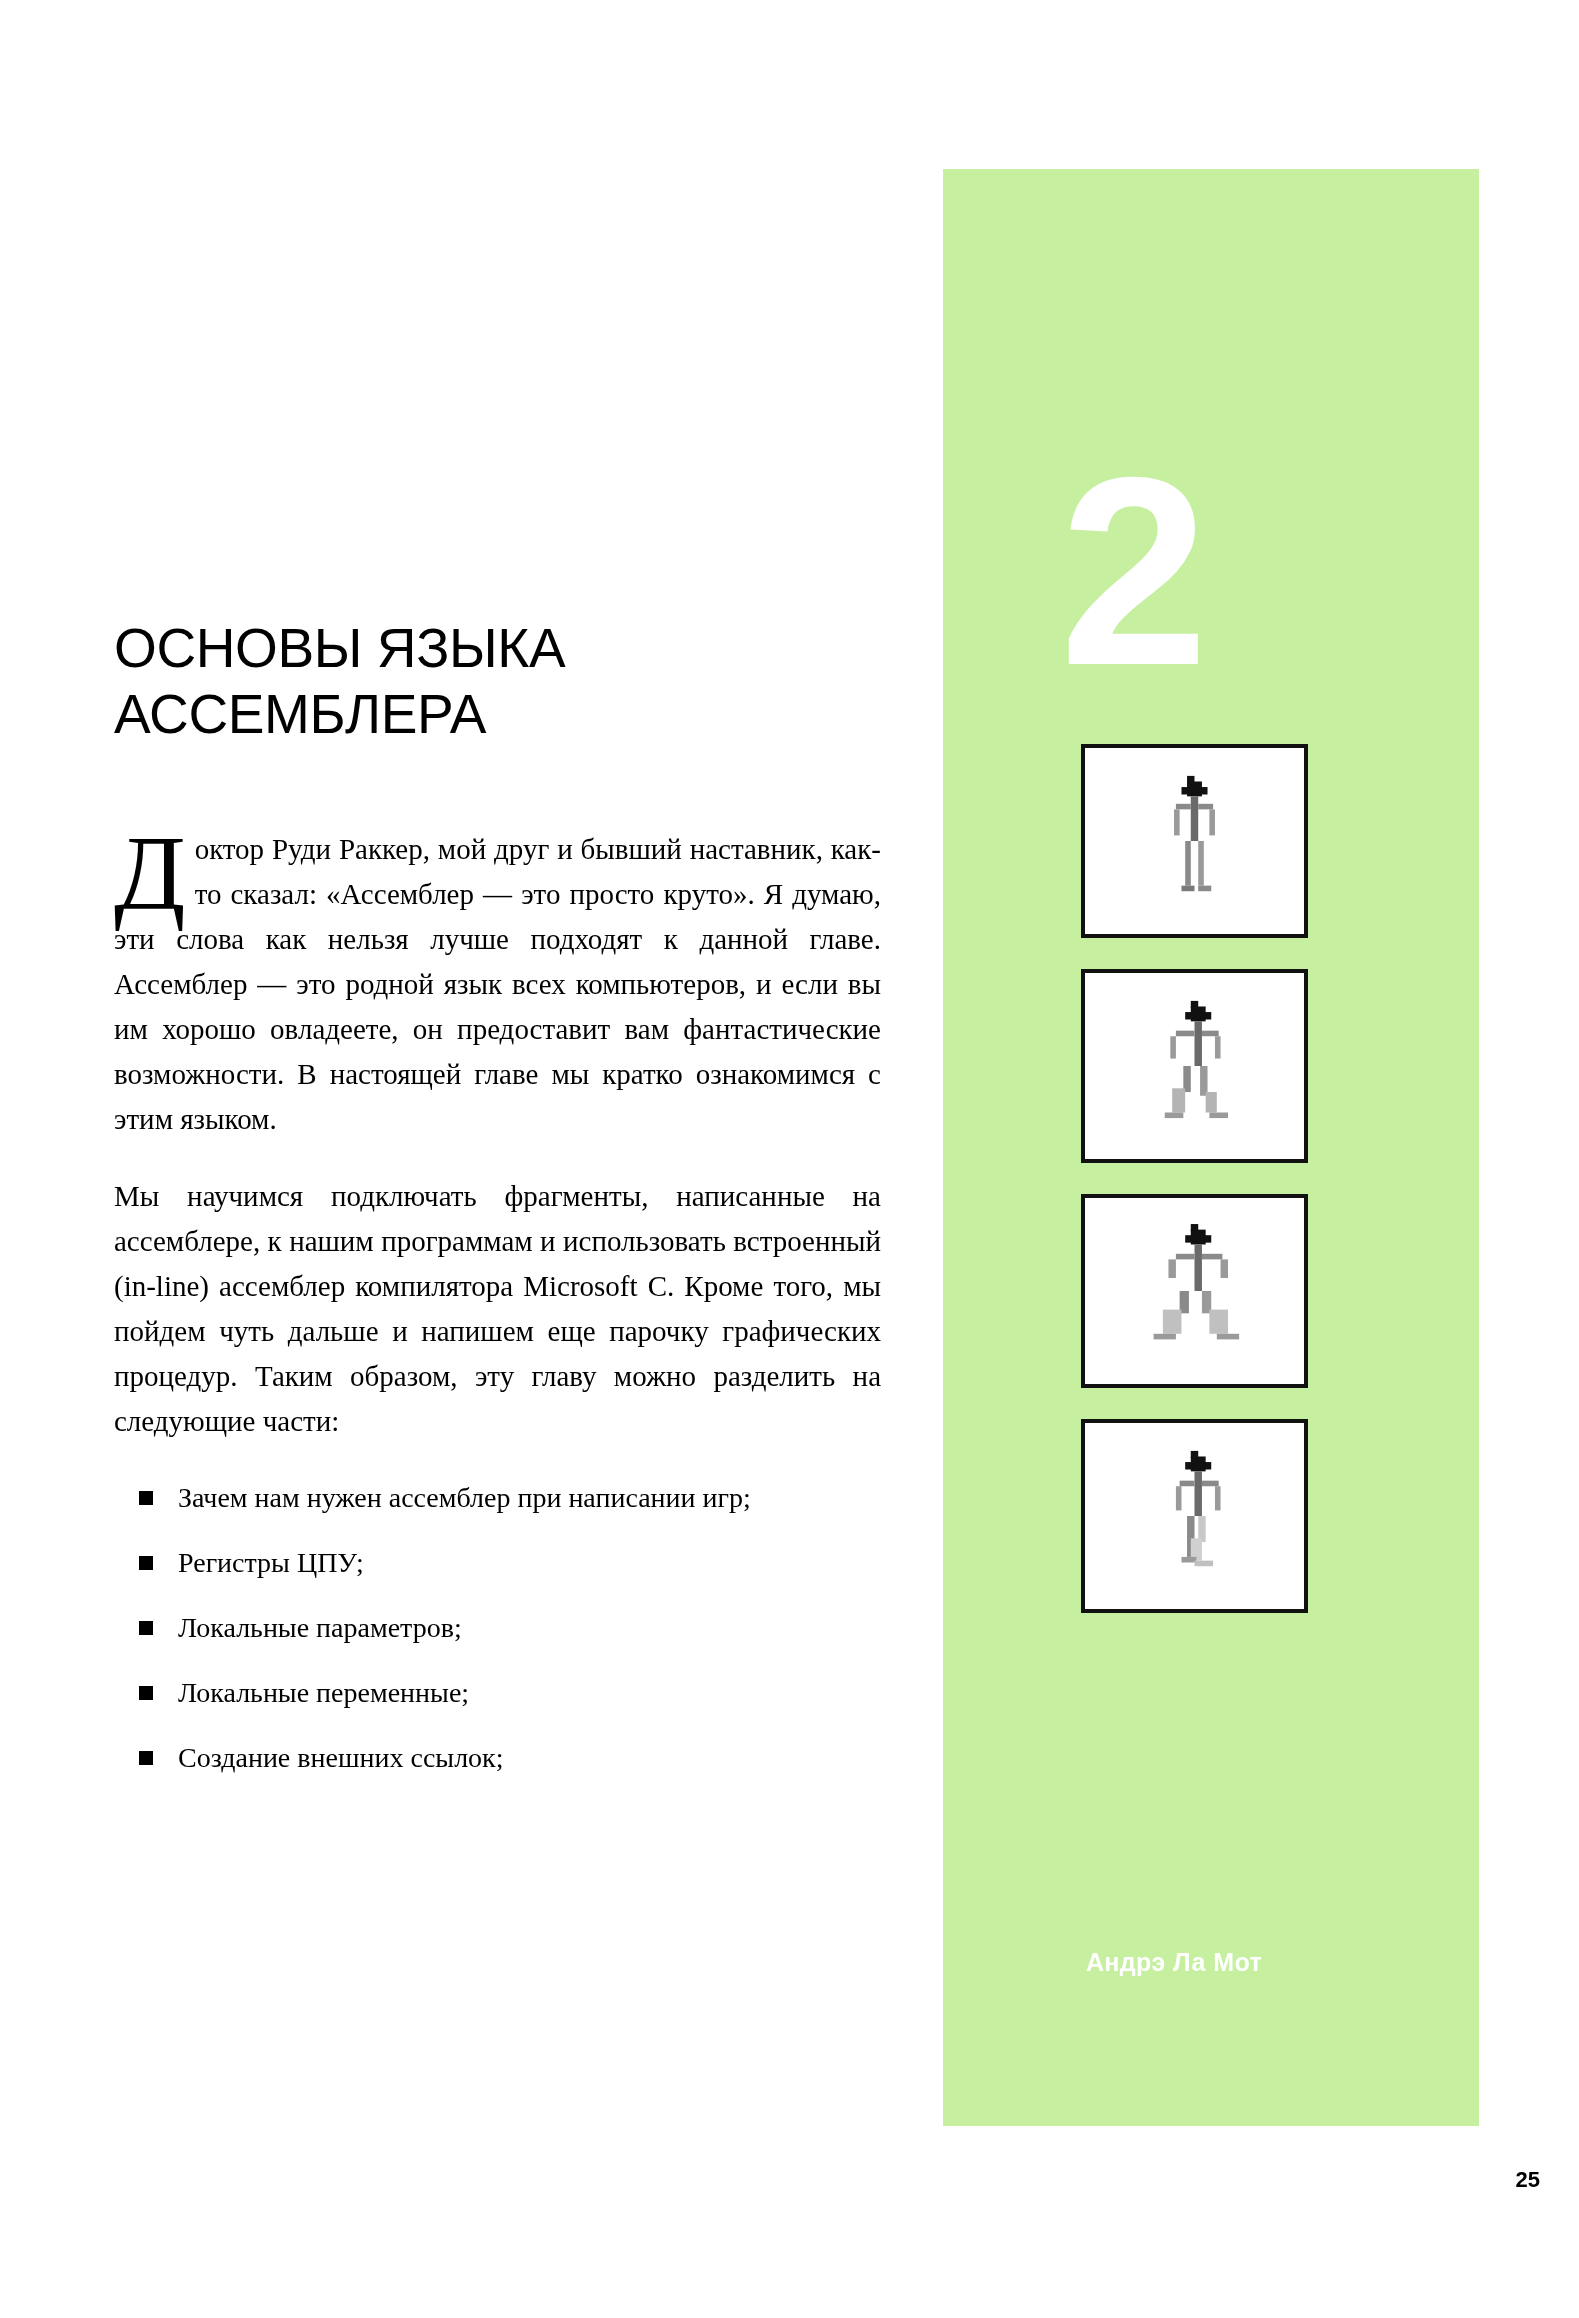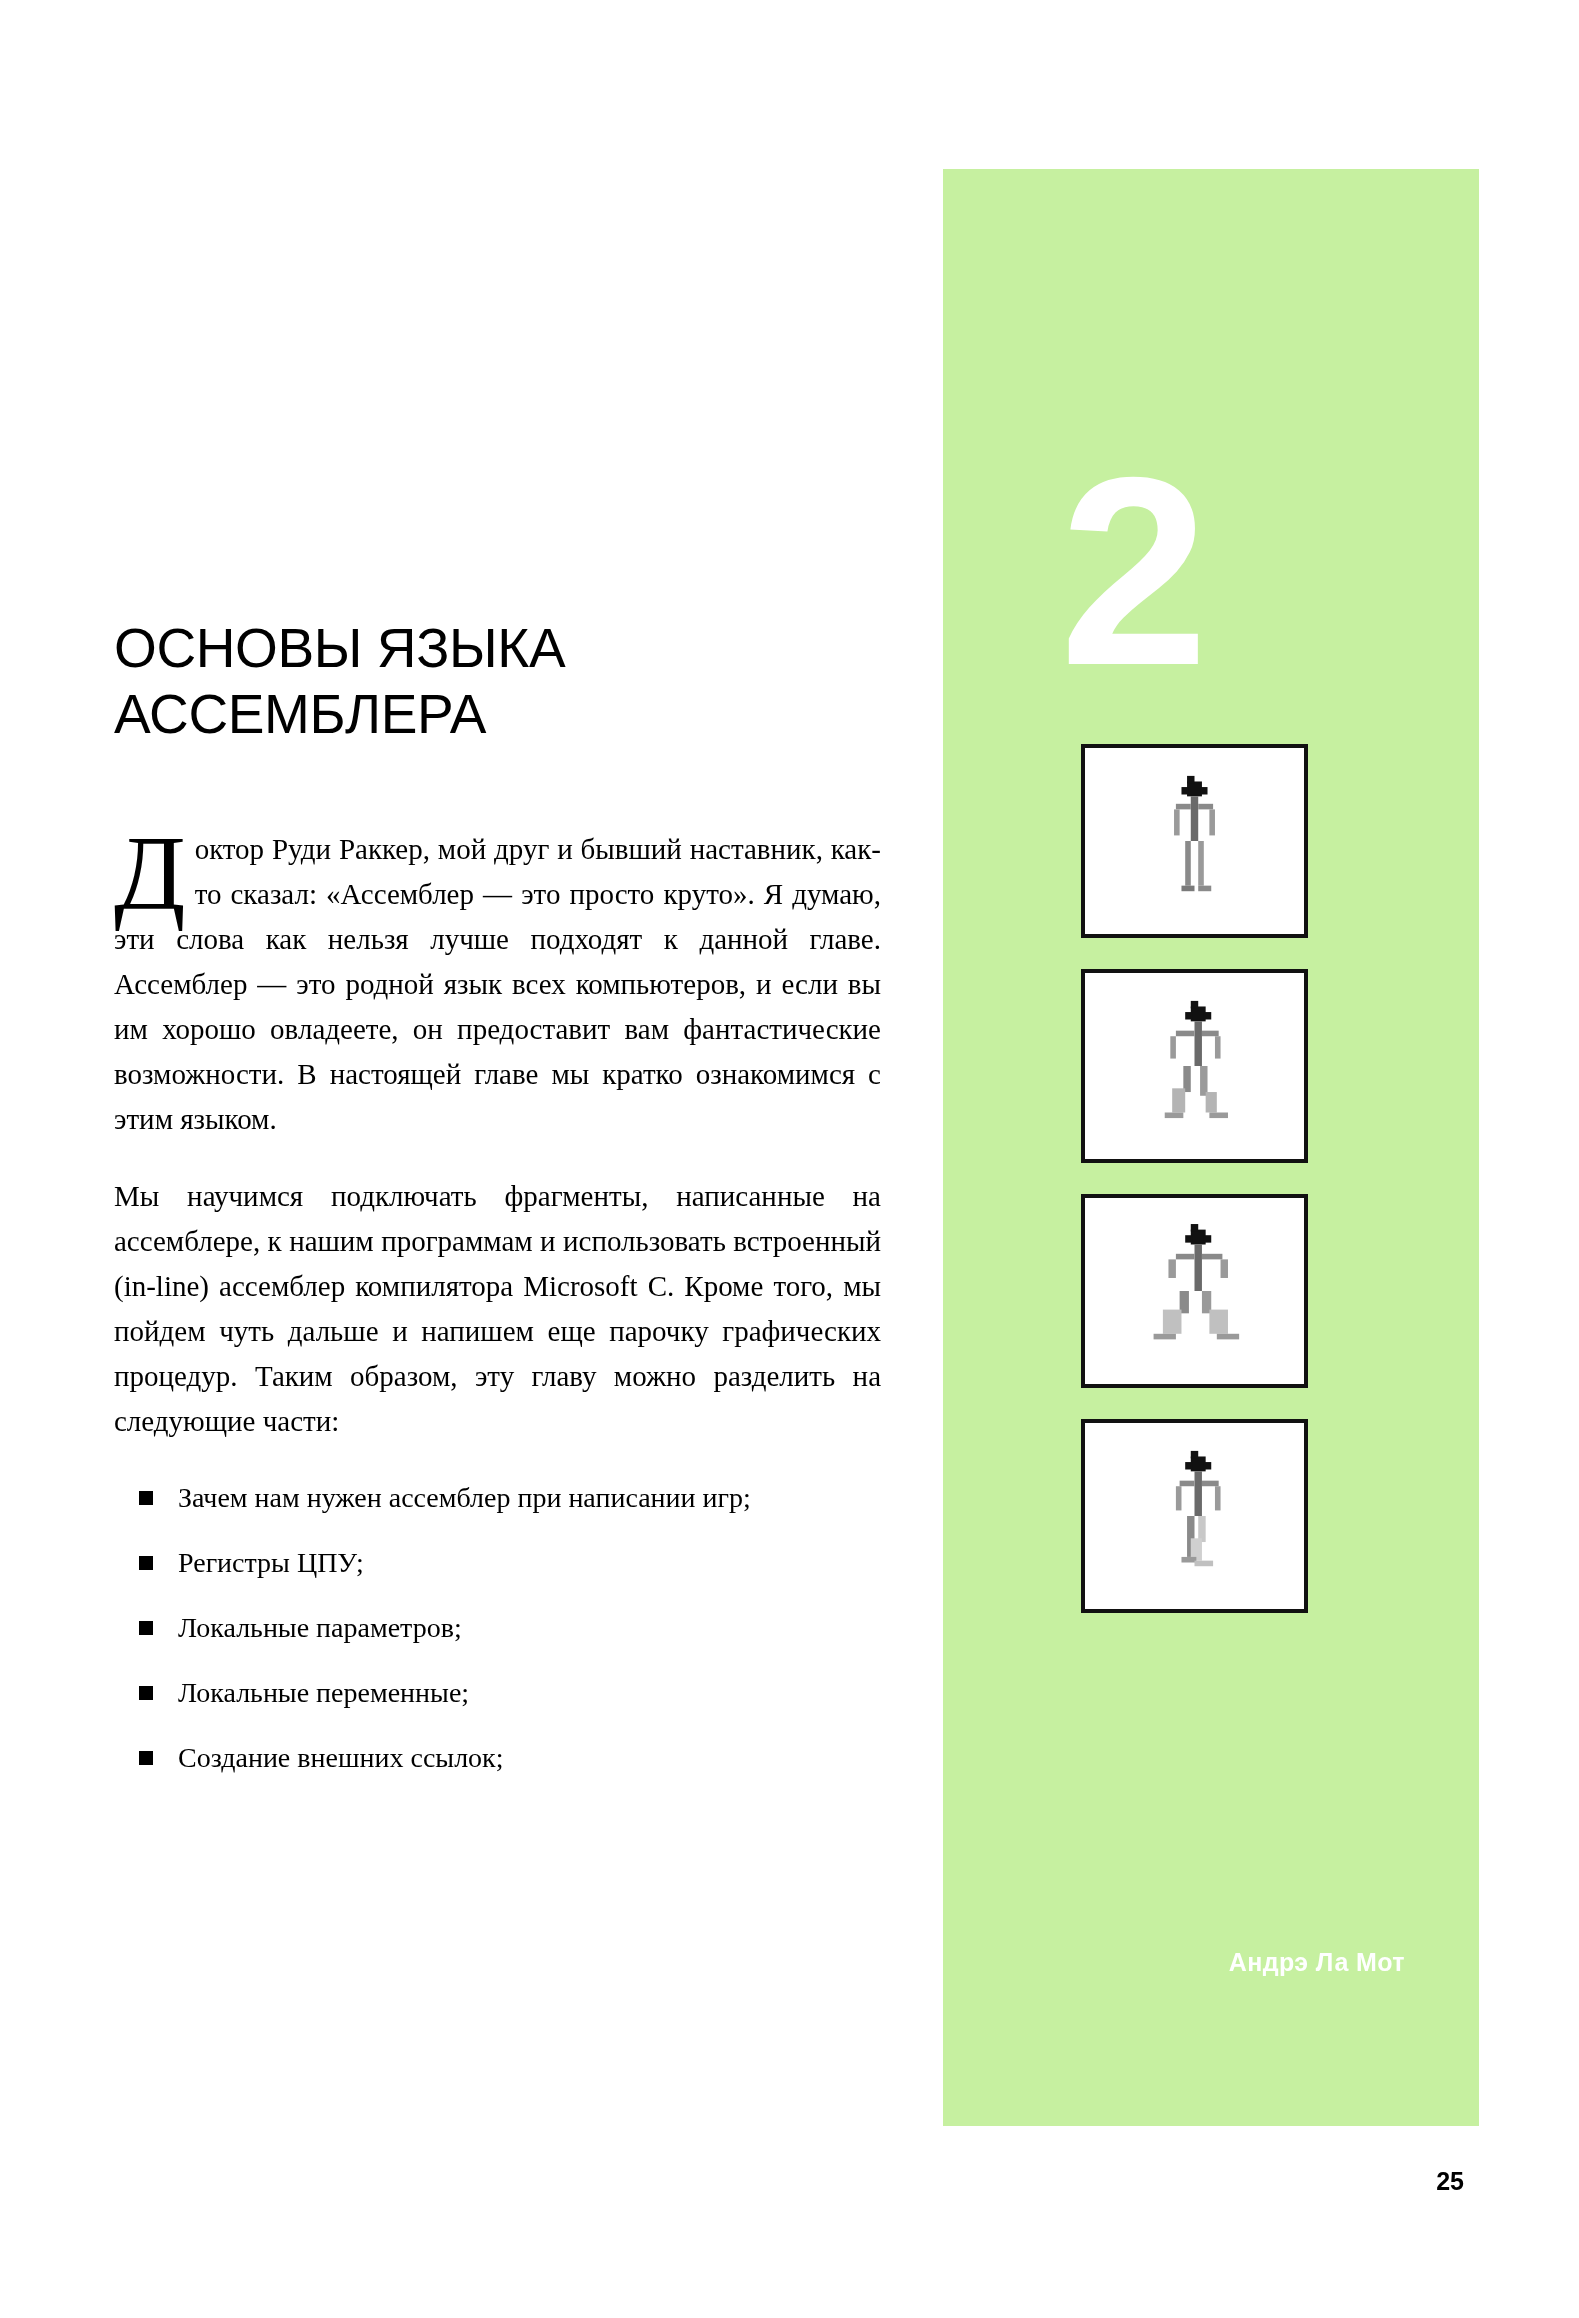--- a/index.html
+++ b/index.html
@@ -48,21 +48,21 @@
     letter-spacing: -7.1px;
   }
 
   .author {
     position: absolute;
     left: 0;
     top: 1779px;
     width: 492px;
     padding-right: 30px;
     box-sizing: border-box;
-    text-align: right;
+    text-align: center;
     font-family: "Liberation Sans", sans-serif;
     font-weight: bold;
     font-size: 25px;
     color: #ffffff;
     letter-spacing: 0.4px;
   }
 
   
   .frames {
     position: absolute;
@@ -137,27 +137,27 @@
     position: absolute;
     left: 25px;
     top: 15px;
     width: 14.3px;
     height: 14.3px;
     background: #000000;
   }
 
   .page-number {
     position: absolute;
-    left: 1375px;
+    left: 1451px;
     top: 2167px;
     width: 89px;
     text-align: right;
     font-family: "Liberation Sans", sans-serif;
     font-weight: bold;
-    font-size: 25px;
+    font-size: 22px;
     color: #000000;
   }
 </style>
 </head>
 <body>
 
 <div class="page">
 
   <div class="sidebar">
 

